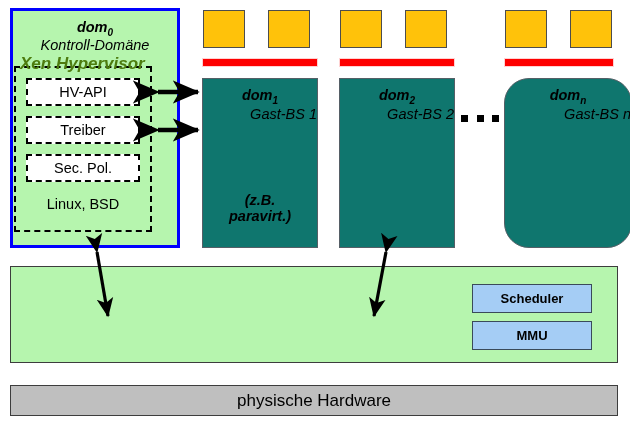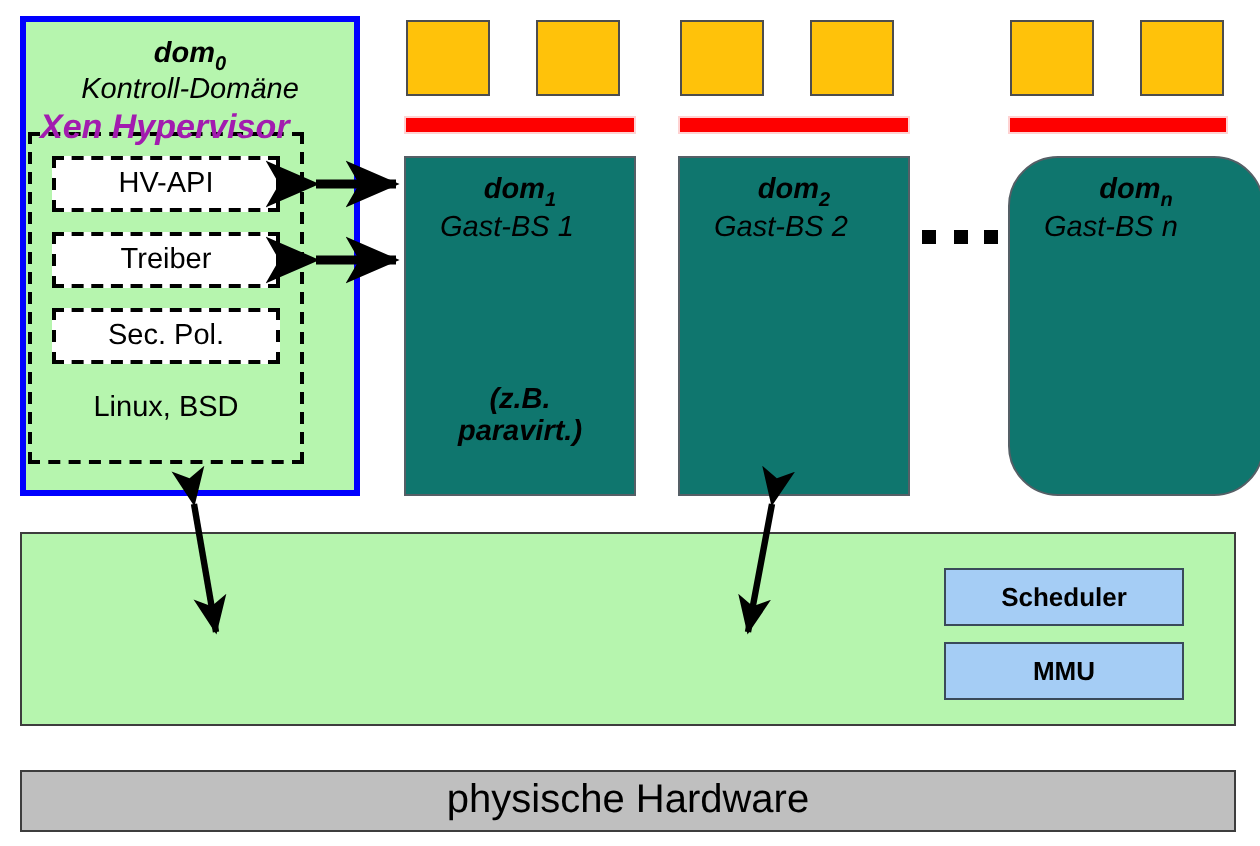--- a/index.html
+++ b/index.html
@@ -71,22 +71,22 @@
     border: 1.5px solid #555f66;
     top: 78px; height: 170px;
   }
   .guest .g-title {
     position: absolute; left: 0; top: 8px; width: 100%;
     text-align: center;
     font-size: 14.5px; font-weight: bold; font-style: italic;
   }
   .guest .g-title sub { font-size: 10px; }
   .guest .g-sub {
-    position: absolute; left: 17px; top: 27px; width: 100%;
-    text-align: left;
+    position: absolute; left: 0; top: 27px; width: 100%;
+    text-align: right;
     font-size: 14.5px; font-style: italic;
   }
   .guest .g-note {
     position: absolute; left: 0; bottom: 22px; width: 100%;
     text-align: center;
     font-size: 14.5px; font-weight: bold; font-style: italic;
     line-height: 1.15;
   }
   .g1 { left: 202px; width: 116px; }
   .g2 { left: 339px; width: 116px; }
@@ -118,39 +118,39 @@
 
   
   .hypervisor {
     left: 10px; top: 266px; width: 608px; height: 97px;
     background: #b6f5ae;
     border: 1.5px solid #3d3d3d;
   }
   .hyp-title {
     position: absolute; left: 20px; top: 54px;
     font-size: 17px; font-weight: bold; font-style: italic;
-    color: #a21caf;
+    color: #4d7c0f;
   }
   .hyp-box {
     background: #a5cdf5;
     border: 1.5px solid #3a4a5a;
     left: 472px; width: 120px; height: 29px;
     display: flex; align-items: center; justify-content: center;
     font-size: 13px; font-weight: bold; color: #000;
   }
   .hb1 { top: 284px; }
   .hb2 { top: 321px; }
 
   
   .hardware {
     left: 10px; top: 385px; width: 608px; height: 31px;
     background: #bfbfbf;
     border: 1.5px solid #3d3d3d;
     display: flex; align-items: center; justify-content: center;
-    font-size: 20px; color: #000;
+    font-size: 17px; color: #000;
   }
 
   
   .arrows { left: 0; top: 0; width: 630px; height: 423px; pointer-events: none; }
 </style>
 </head>
 <body>
 
 <div id="canvas">
 

